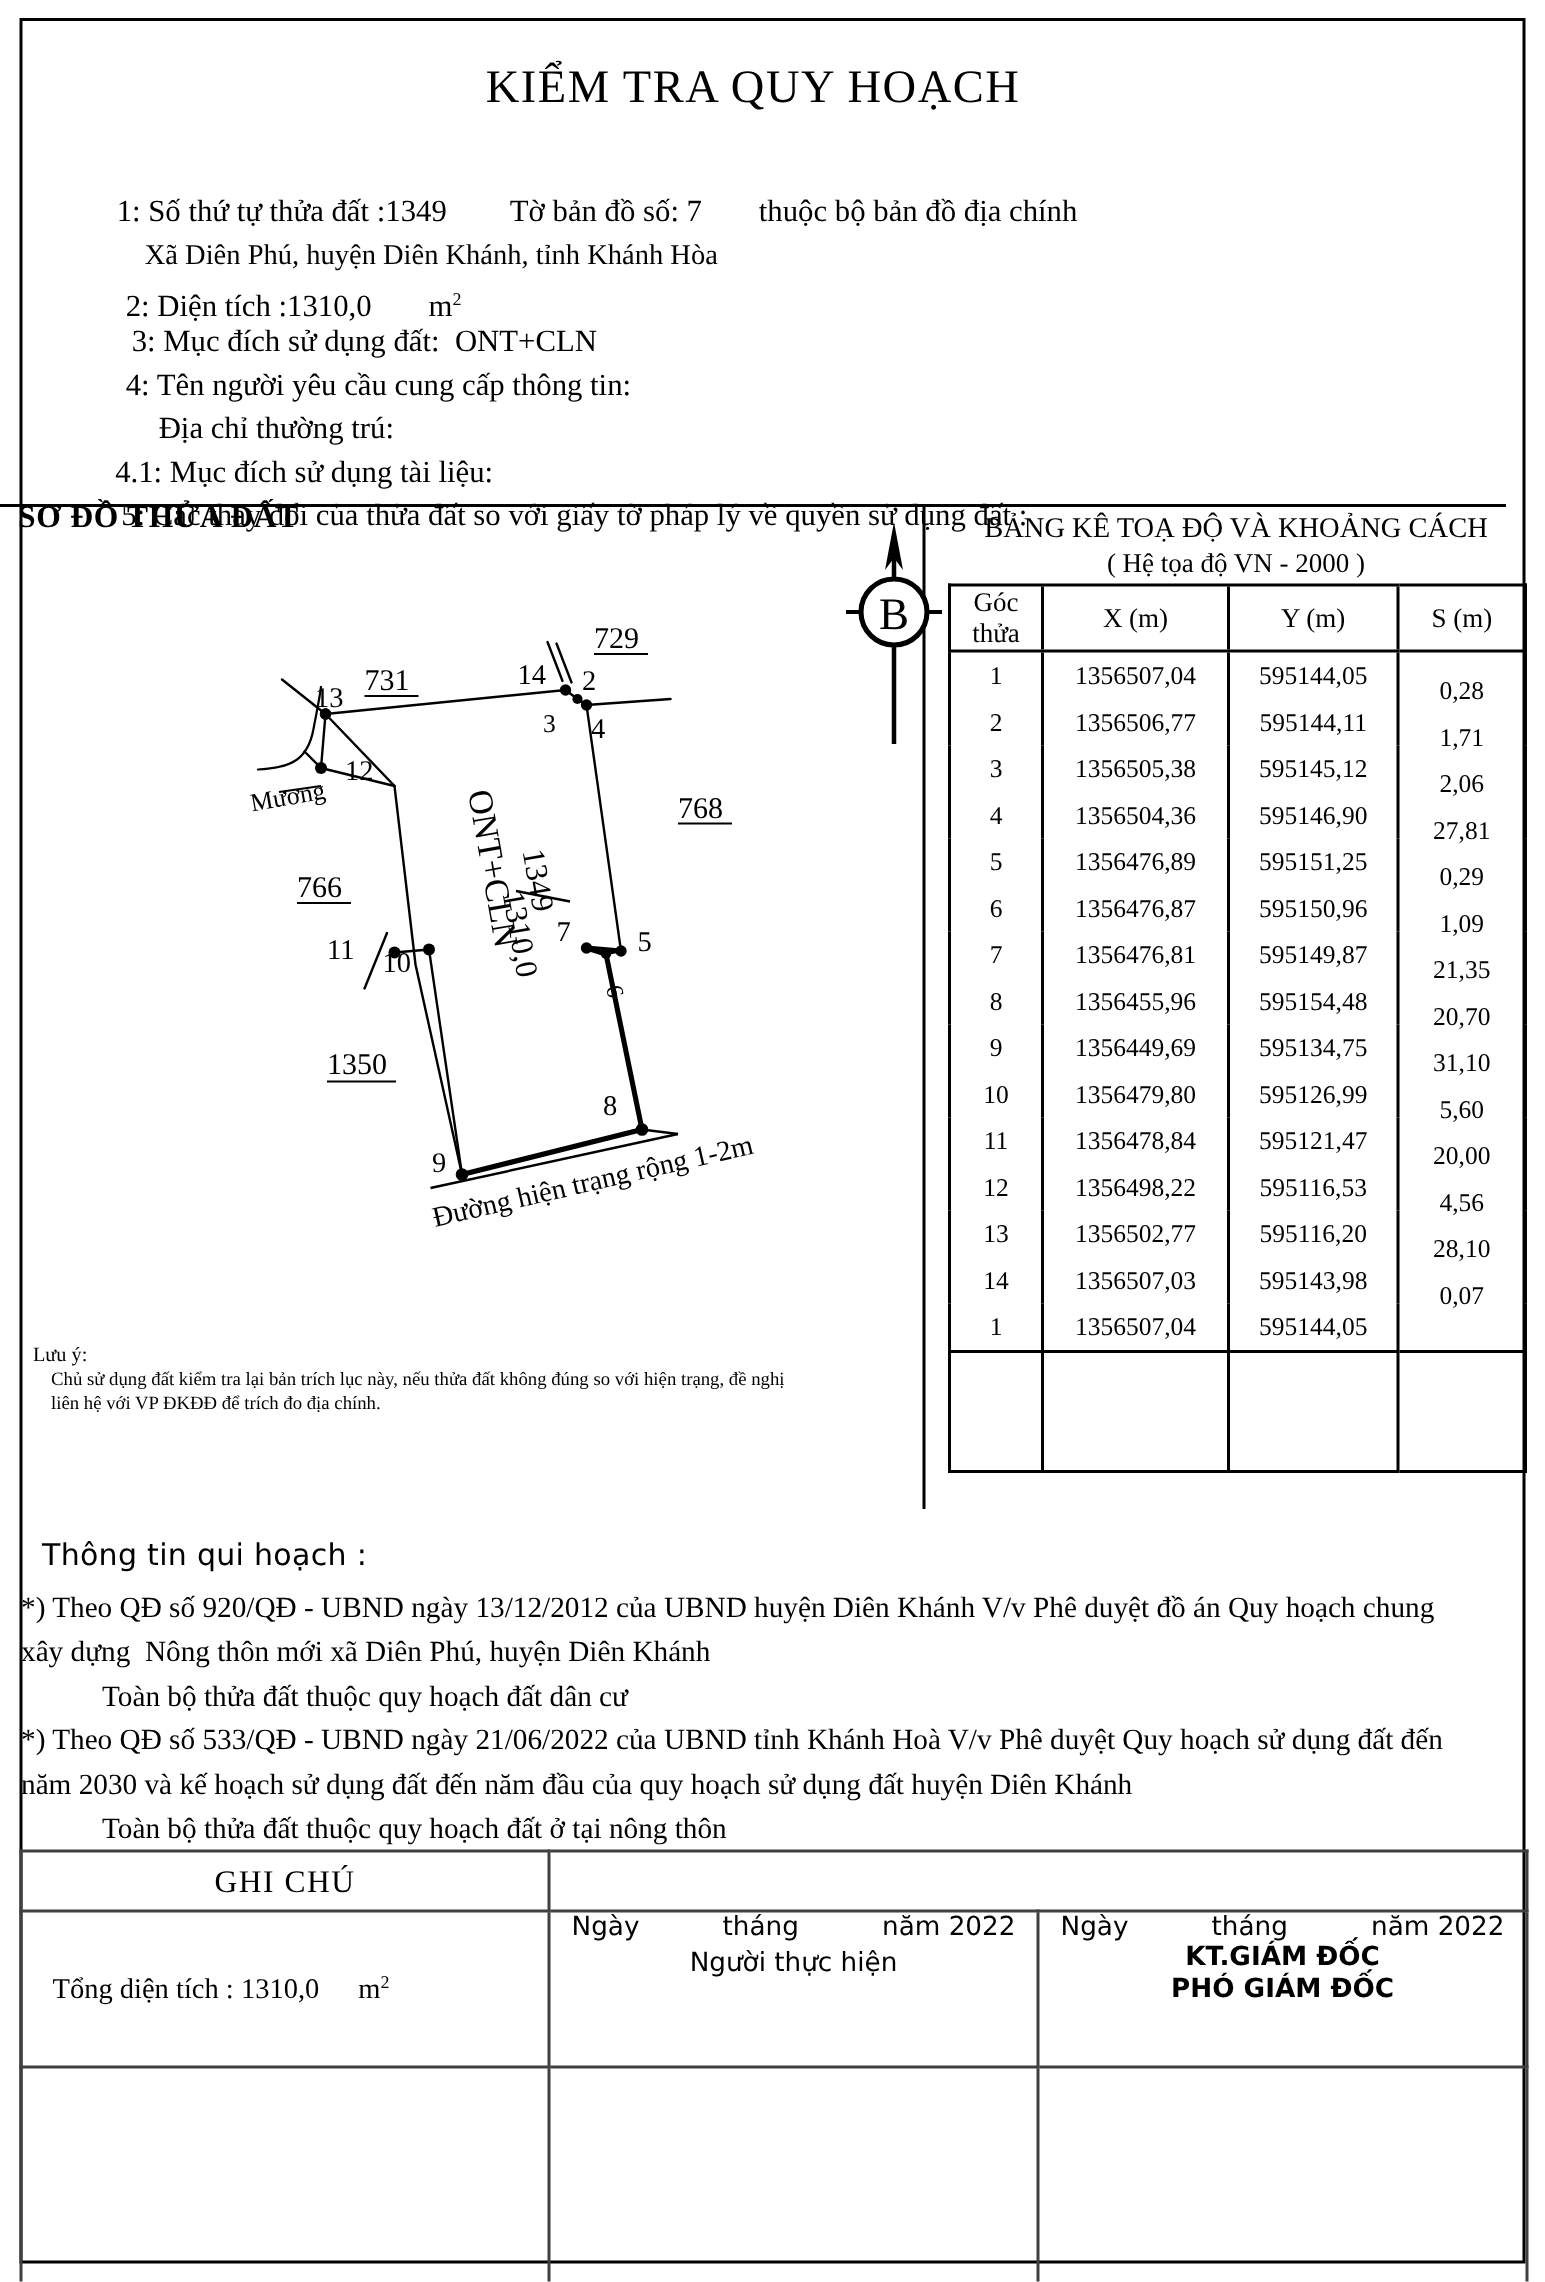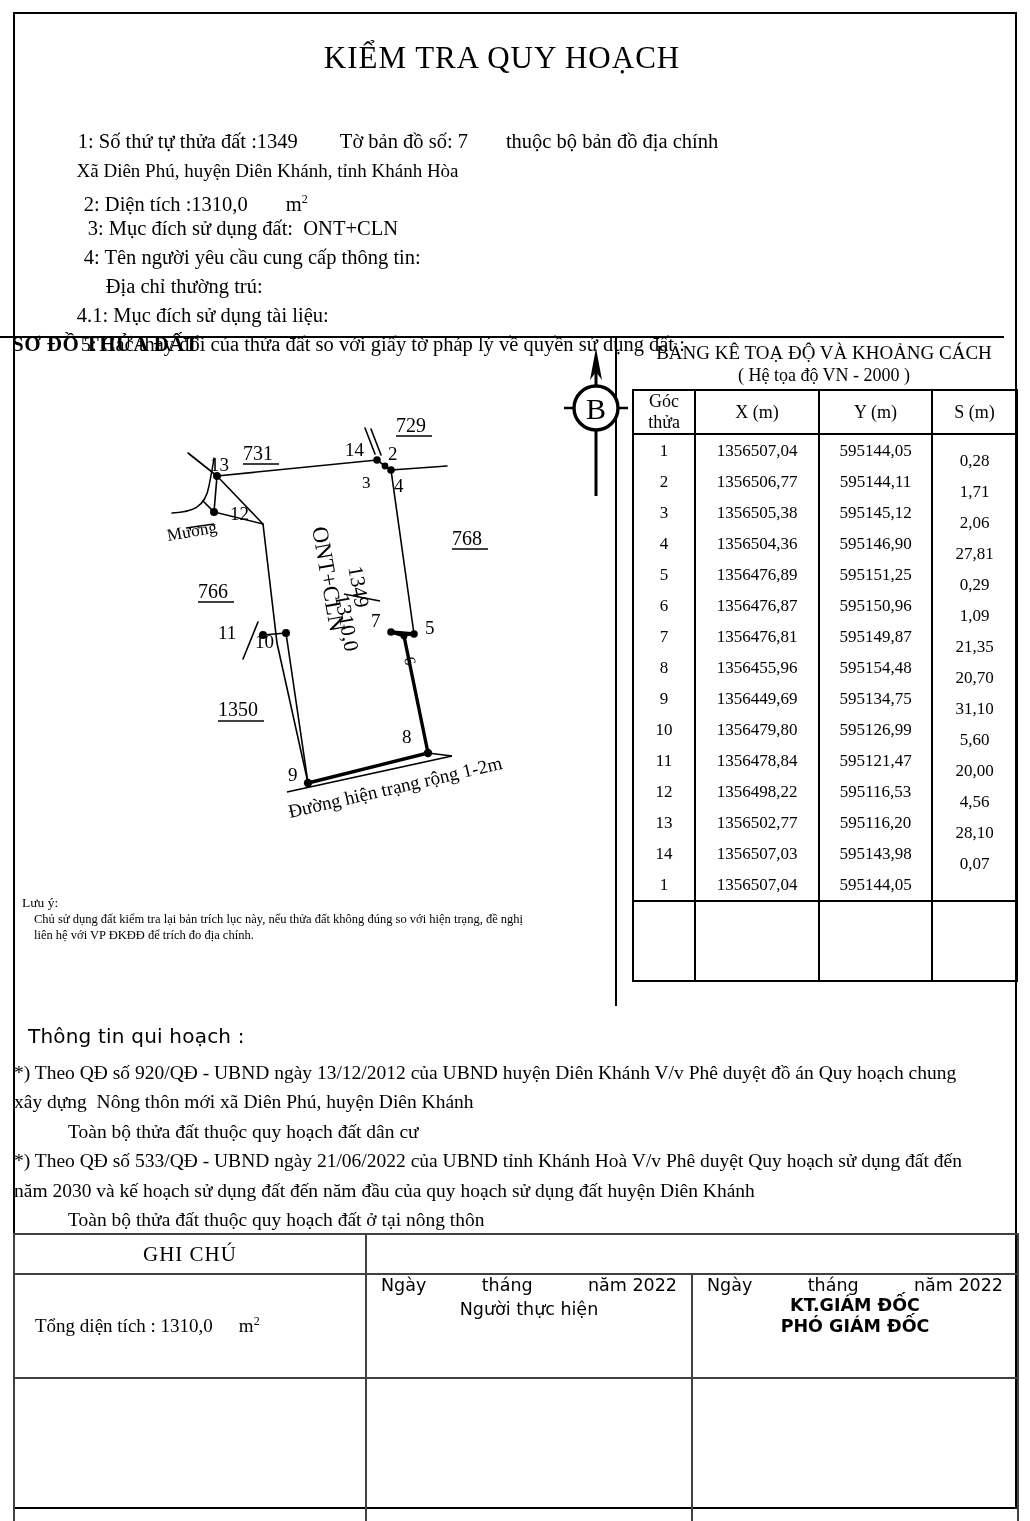--- a/index.html
+++ b/index.html
@@ -160,21 +160,21 @@
 
 <div class="page">
   <div class="frame"></div>
 
   <div class="doc-title">KIỂM TRA QUY HOẠCH</div>
 
   <div class="hdr">
     <div class="hdr-line" style="padding-left:47px;">
       <span>1: Số thứ tự thửa đất :</span><span>1349</span><span style="display:inline-block;width:42px;"></span><span>Tờ bản đồ số:</span><span style="display:inline-block;width:5px;"></span><span>7</span><span style="display:inline-block;width:38px;"></span><span>thuộc bộ bản đồ địa chính</span>
     </div>
-    <div class="hdr-line" style="padding-left:48px;font-size:19px;">
+    <div class="hdr-line" style="padding-left:68px;font-size:19px;">
       <span>Xã Diên Phú, huyện Diên Khánh, tỉnh Khánh Hòa</span>
     </div>
     <div class="hdr-line" style="padding-left:53px;">
       <span>2: Diện tích :</span><span>1310,0</span><span style="display:inline-block;width:38px;"></span><span>m</span><span class="sup">2</span>
     </div>
     <div class="hdr-line" style="padding-left:57px;">
       <span>3: Mục đích sử dụng đất:  ONT+CLN</span>
     </div>
     <div class="hdr-line" style="padding-left:53px;">
       <span>4: Tên người yêu cầu cung cấp thông tin:</span>

